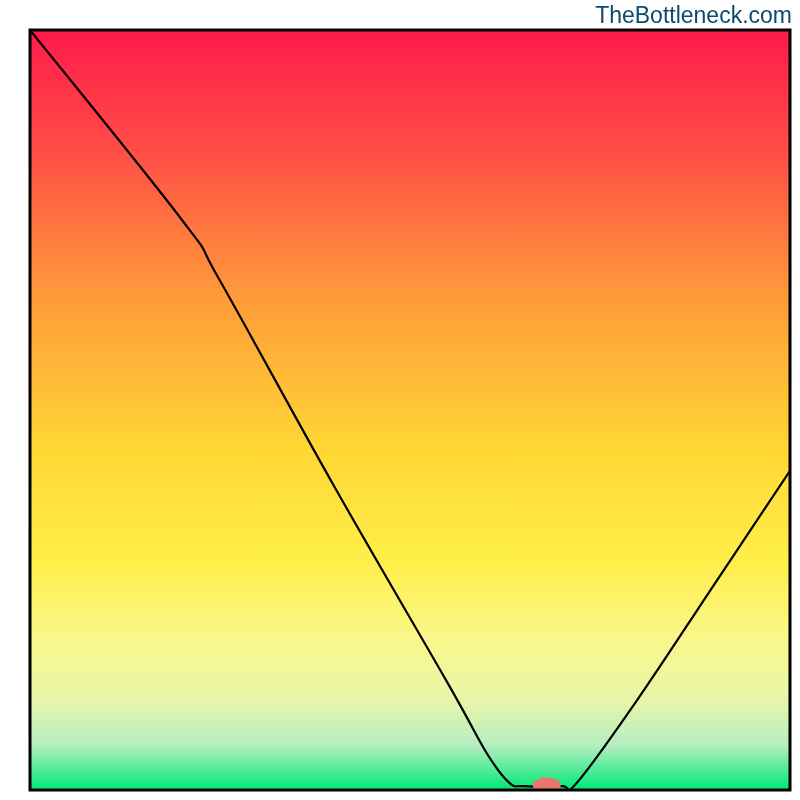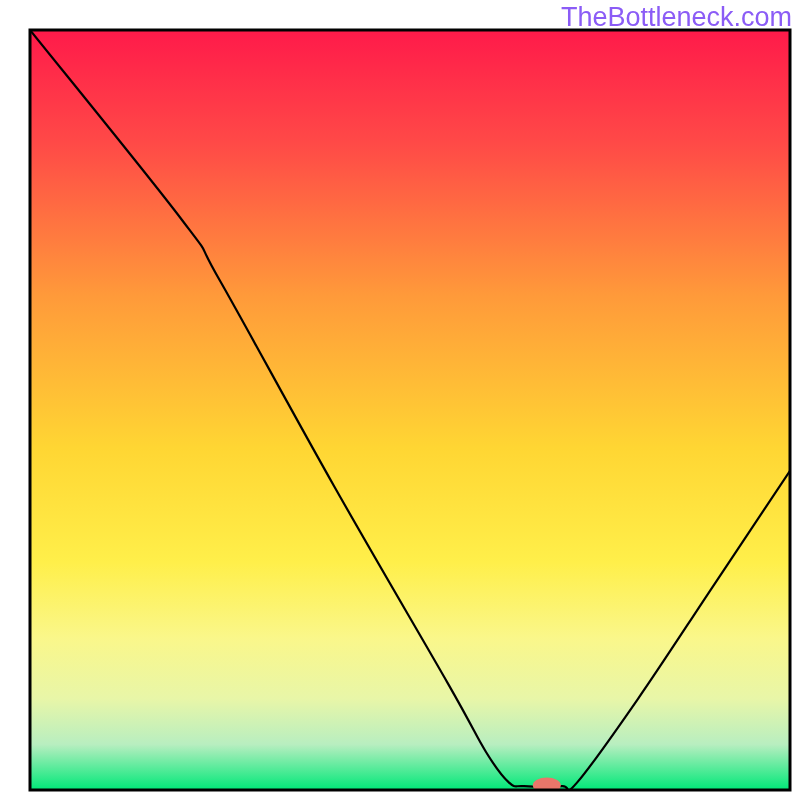--- a/index.html
+++ b/index.html
@@ -12,22 +12,22 @@
   }
   .chart-container {
     position: relative;
     width: 800px;
     height: 800px;
   }
   .watermark {
     position: absolute;
     top: 2px;
     right: 8px;
-    font-size: 27px;
-    color: #8b5cf6;
+    font-size: 23px;
+    color: #0c4a6e;
     font-weight: 500;
     z-index: 10;
   }
   svg {
     display: block;
   }
 </style>
 </head>
 <body>
 

